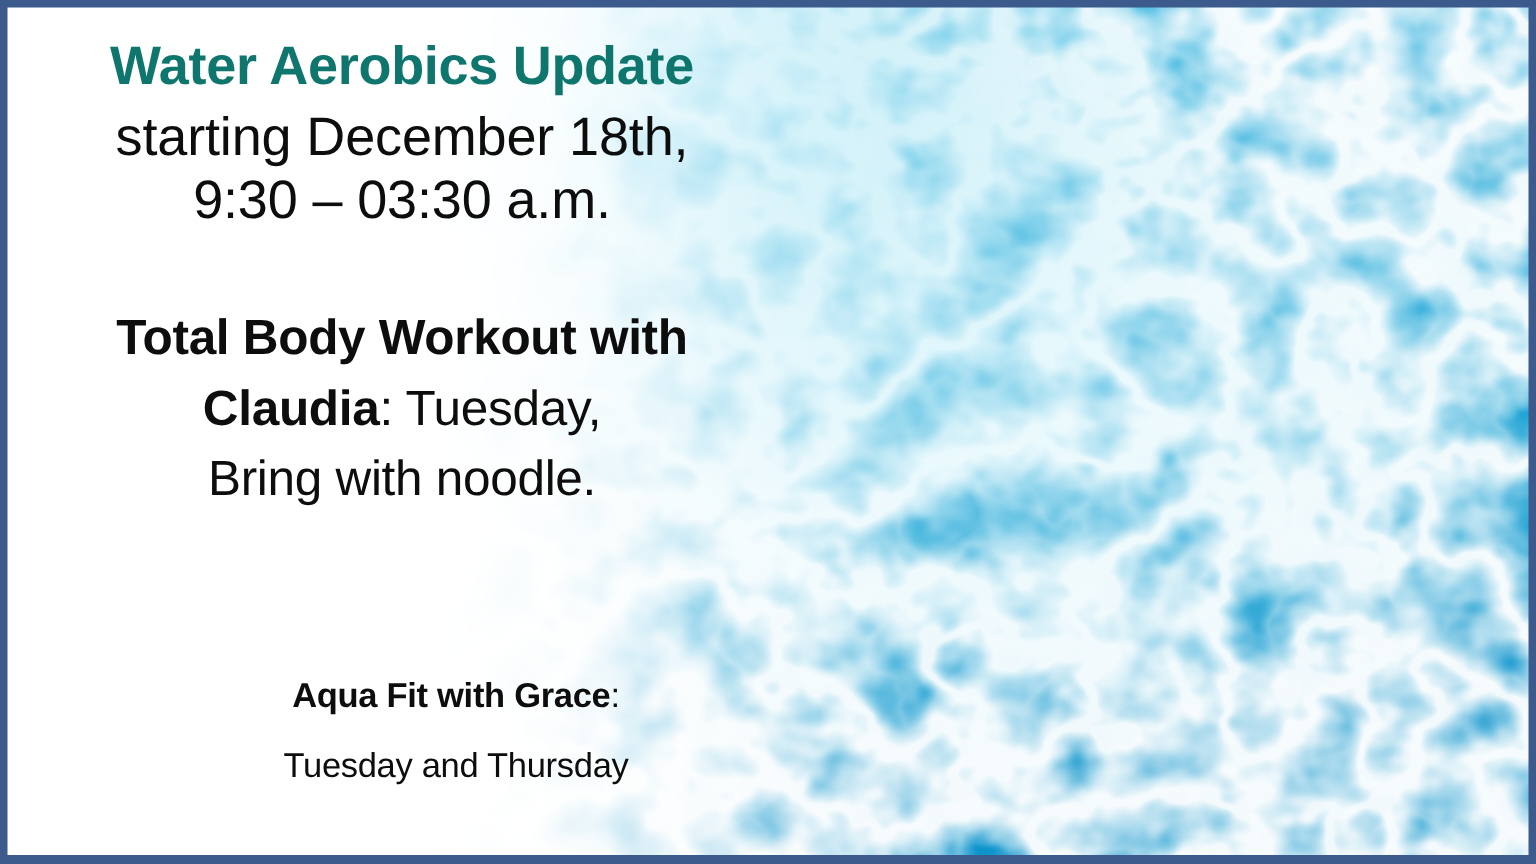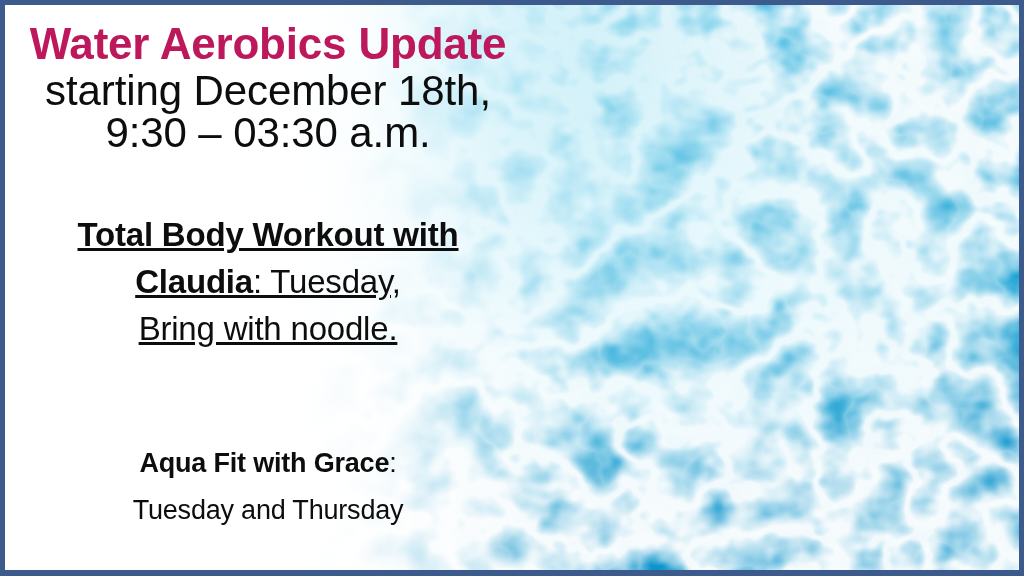--- a/index.html
+++ b/index.html
@@ -69,57 +69,57 @@
   .line {
     display: block;
     white-space: nowrap;
   }
 
   .title {
     position: absolute;
     top: 22px;
     left: 0;
     width: 536px;
-    font-size: 44px;
+    font-size: 36px;
     font-weight: bold;
     line-height: 44px;
-    color: #be185d;
+    color: #0f766e;
     letter-spacing: -0.2px;
   }
 
   .sub1 {
     position: absolute;
     top: 70px;
     left: 0;
     width: 536px;
-    font-size: 42px;
+    font-size: 36px;
     font-weight: normal;
     line-height: 42px;
     letter-spacing: -0.1px;
   }
 
   .block2 {
     position: absolute;
-    top: 211px;
+    top: 201px;
     left: 0;
     width: 536px;
     font-size: 33px;
     line-height: 47px;
     letter-spacing: -0.2px;
-    text-decoration: underline;
   }
 
   .block3 {
     position: absolute;
     top: 440px;
     left: 0;
     width: 536px;
-    font-size: 27px;
+    font-size: 23px;
     line-height: 47px;
     letter-spacing: -0.2px;
+    padding-left: 36px;
   }
 
   .b { font-weight: bold; }
   .r { font-weight: normal; }
 
   
   .border-top,
   .border-bottom,
   .border-left,
   .border-right {

